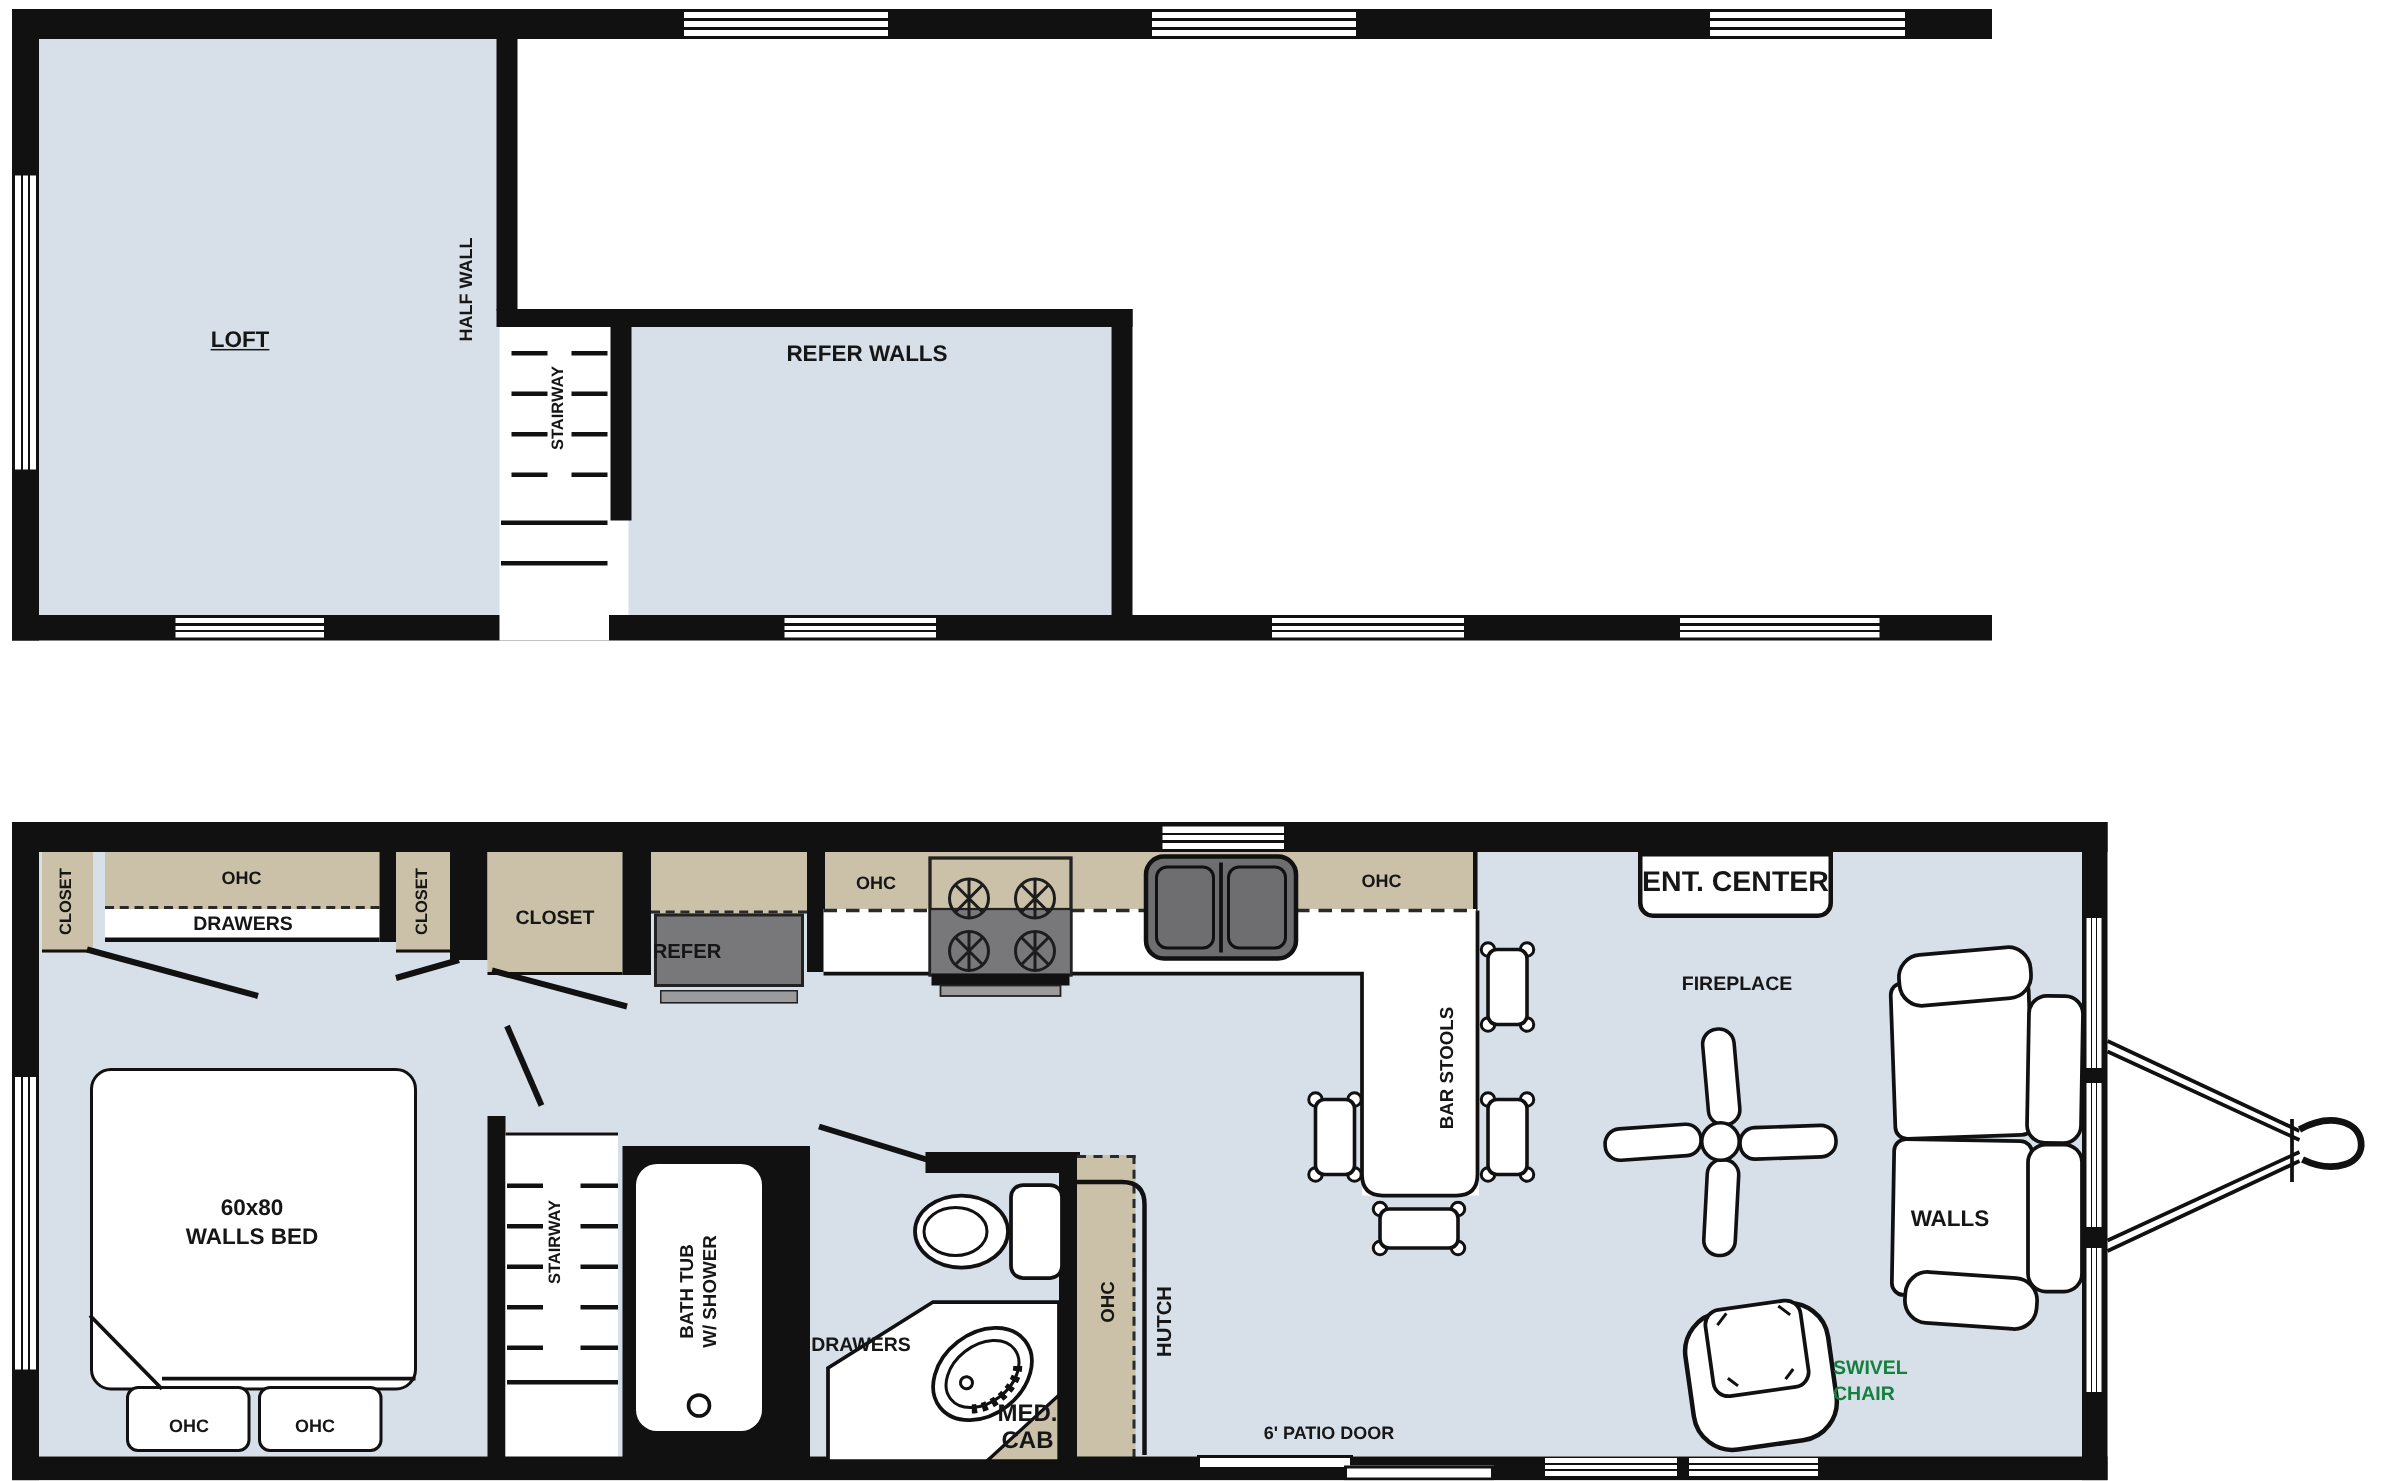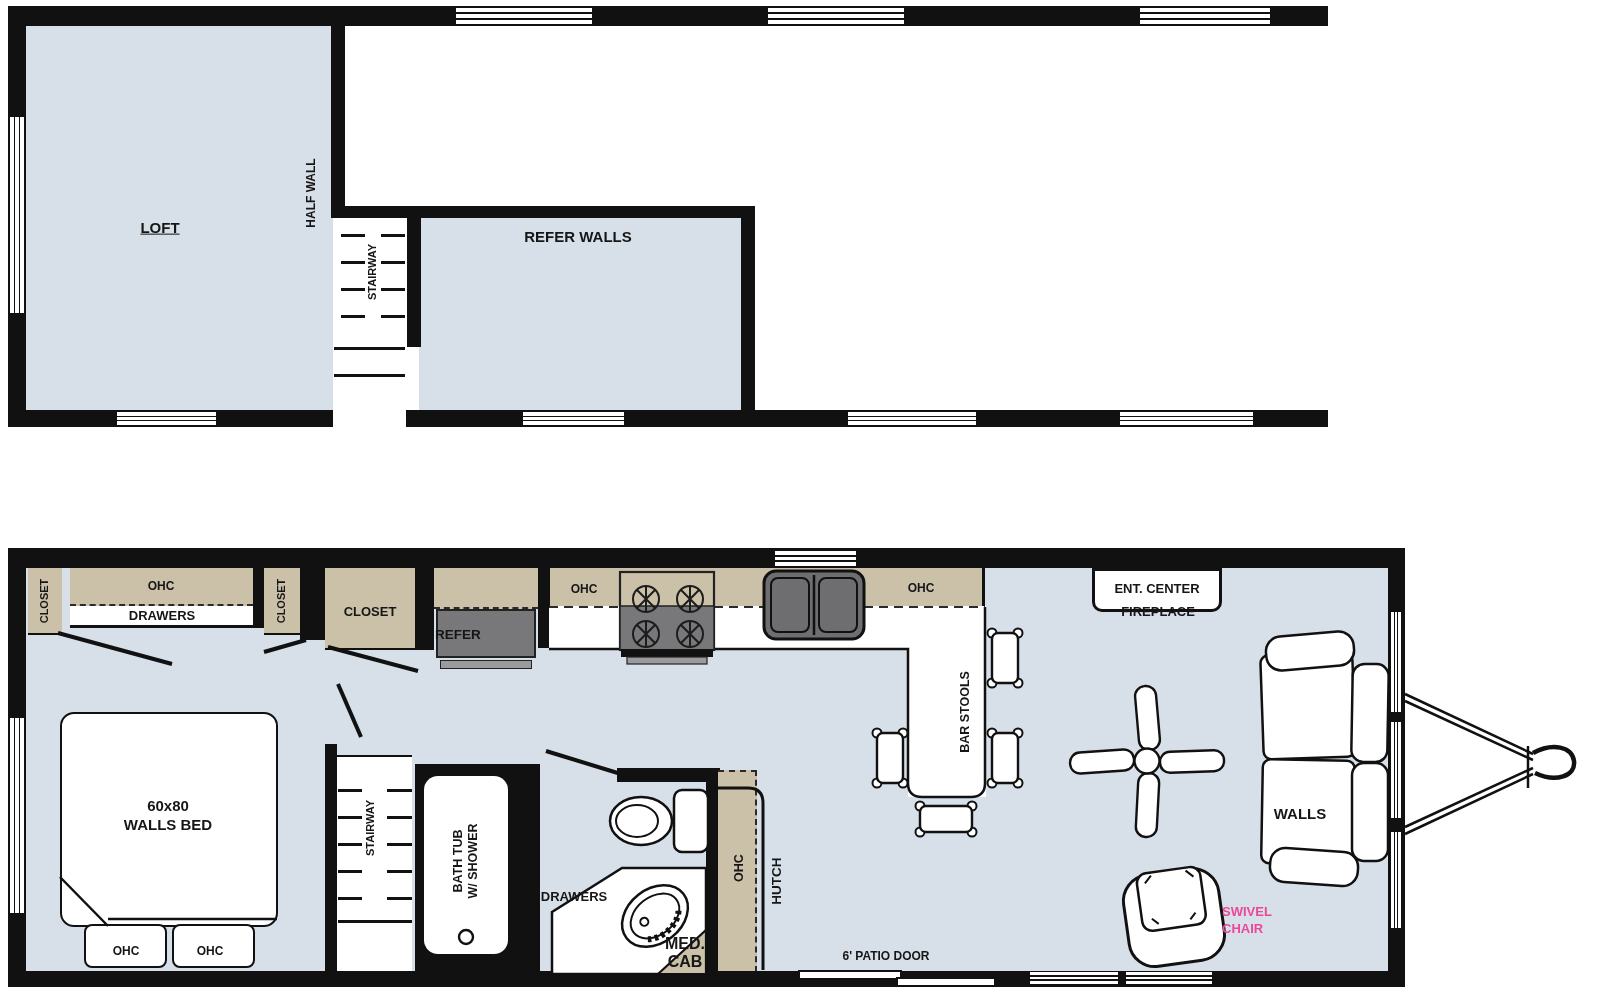--- a/index.html
+++ b/index.html
@@ -13,21 +13,21 @@
   .dash-b{border-bottom:2px dashed #2a2a2a;}
   .dash-r{border-right:2px dashed #2a2a2a;}
   .dash-t{border-top:2px dashed #2a2a2a;}
   .win-h{position:absolute;background:linear-gradient(to bottom,#fff 0 27%,#111 27% 39%,#fff 39% 61%,#111 61% 73%,#fff 73% 100%);}
   .win-v{position:absolute;background:linear-gradient(to right,#fff 0 27%,#111 27% 39%,#fff 39% 61%,#111 61% 73%,#fff 73% 100%);}
   .tread{position:absolute;background:#111;height:3px;}
   .lab{position:absolute;transform:translate(-50%,-50%);font-weight:700;color:#161616;
        white-space:nowrap;text-align:center;line-height:1.25;}
   .vlab{position:absolute;transform:translate(-50%,-50%) rotate(-90deg);font-weight:700;color:#161616;
         white-space:nowrap;text-align:center;line-height:1.2;}
-  .lab-left{position:absolute;transform:translate(0,-50%);font-weight:700;color:#ec4899;
+  .lab-left{position:absolute;transform:translate(0,-50%);font-weight:700;color:#15803d;
         white-space:nowrap;text-align:left;line-height:1.3;}
   svg{position:absolute;left:0;top:0;pointer-events:none;}
 </style>
 </head>
 <body>
 
 <div id="stage">
 
   <div class="abs white" style="left:26px;top:26px;width:1302px;height:384px;"></div>
   <div class="blue" style="left:26px;top:26px;width:307px;height:384px;"></div>
@@ -267,22 +267,22 @@
 
   <div class="vlab" style="left:45px;top:601px;font-size:11px;">CLOSET</div>
   <div class="lab" style="left:161px;top:586px;font-size:12px;">OHC</div>
   <div class="lab" style="left:162px;top:616px;font-size:13px;">DRAWERS</div>
   <div class="vlab" style="left:282px;top:601px;font-size:11px;">CLOSET</div>
   <div class="lab" style="left:370px;top:612px;font-size:13px;">CLOSET</div>
   <div class="lab" style="left:458px;top:635px;font-size:13.5px;">REFER</div>
   <div class="lab" style="left:584px;top:589px;font-size:12px;">OHC</div>
   <div class="lab" style="left:921px;top:588px;font-size:12px;">OHC</div>
   <div class="vlab" style="left:965px;top:712px;font-size:12.5px;">BAR STOOLS</div>
-  <div class="lab" style="left:1157px;top:589px;font-size:13px;text-align:right;">ENT. CENTER</div>
-  <div class="lab" style="left:1158px;top:612px;font-size:13px;">FIREPLACE</div>
+  <div class="lab" style="left:1157px;top:589px;font-size:19px;text-align:right;">ENT. CENTER</div>
+  <div class="lab" style="left:1158px;top:656px;font-size:13px;">FIREPLACE</div>
   <div class="lab" style="left:1300px;top:814px;font-size:15px;">WALLS</div>
   <div class="lab-left" style="left:1222px;top:921px;font-size:13px;">
     <div>SWIVEL</div>
       <div>CHAIR</div>
   </div>
   <div class="lab" style="left:168px;top:816px;font-size:15px;">
     <div>60x80</div>
       <div>WALLS BED</div>
   </div>
   <div class="lab" style="left:126px;top:951px;font-size:12px;">OHC</div>

